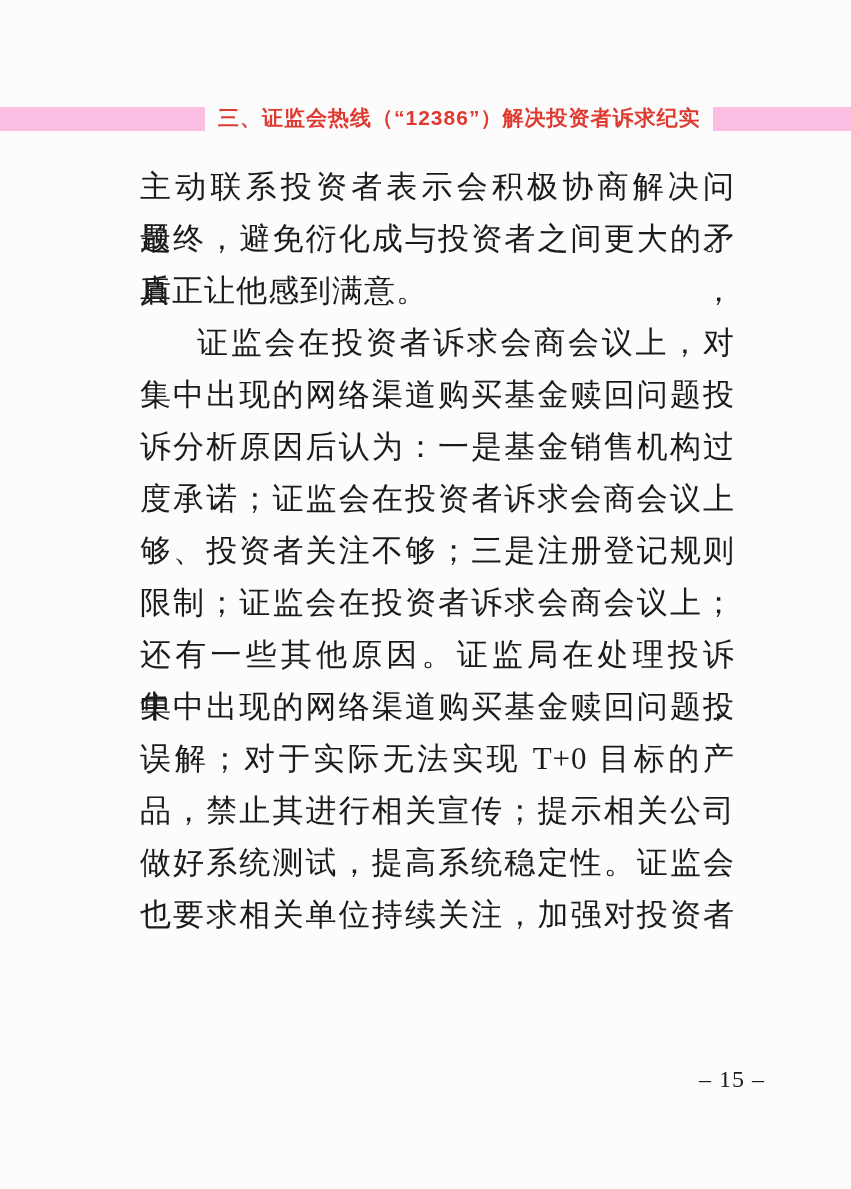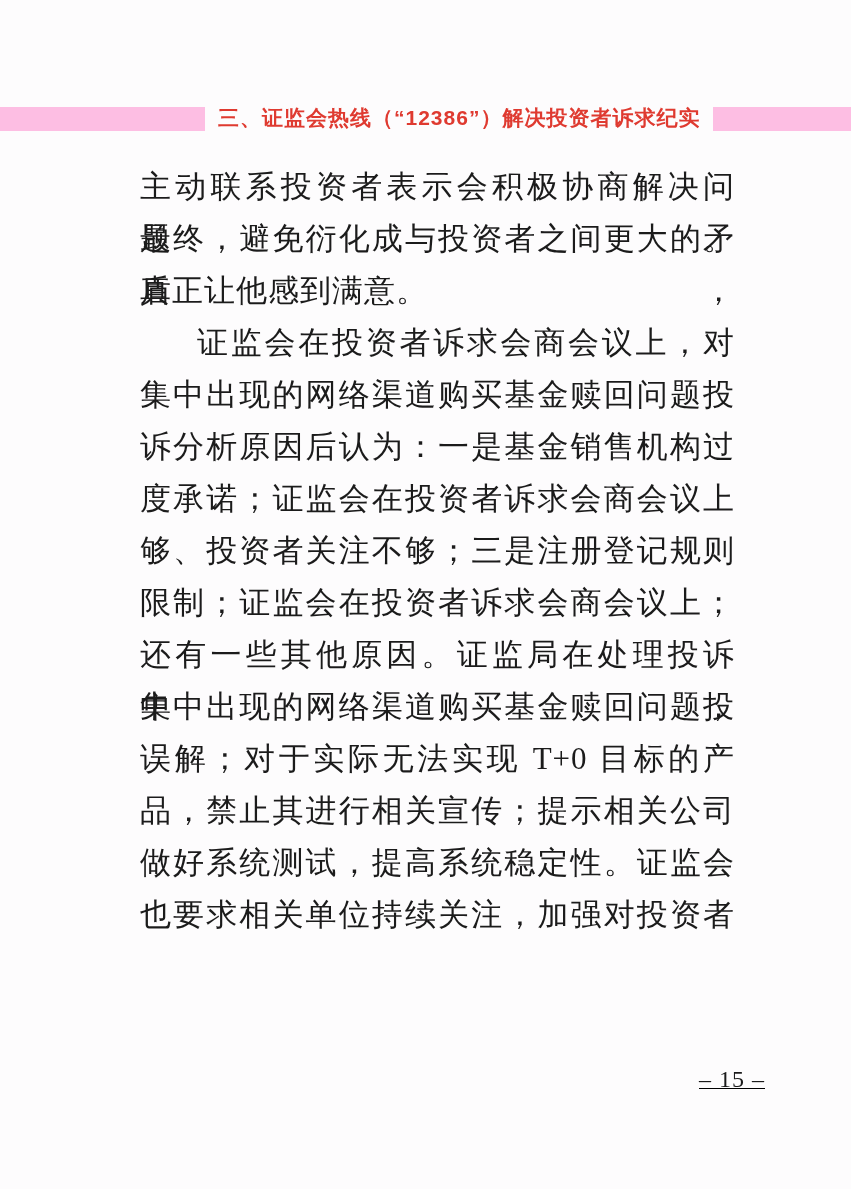--- a/index.html
+++ b/index.html
@@ -58,21 +58,20 @@
   .body-line.ind {
     text-indent: 57px;
   }
   .page-footer {
     position: absolute;
     top: 1064px;
     left: 0;
     width: 851px;
     text-align: right;
     padding-right: 86px;
-    text-decoration: underline;
   }
   .page-number {
     font-size: 24px;
     line-height: 30px;
     color: #1b1b1b;
     letter-spacing: 1px;
   }
 </style>
 </head>
 <body>

